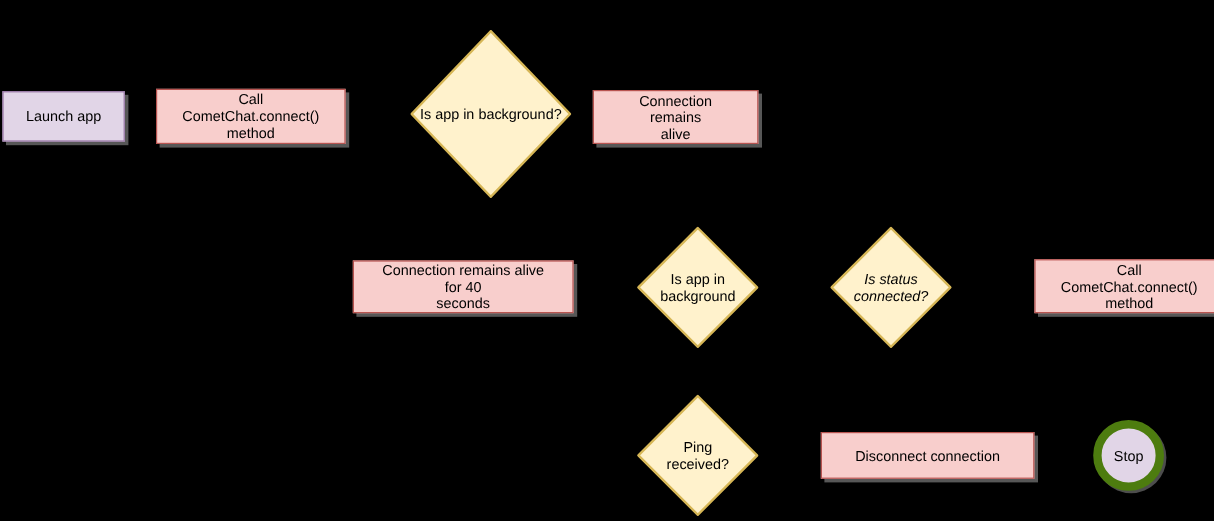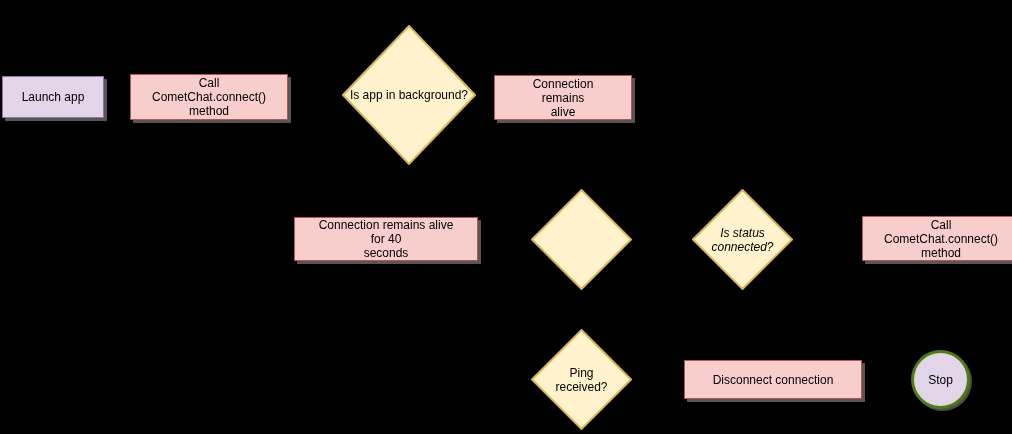--- a/index.html
+++ b/index.html
@@ -40,21 +40,21 @@
     box-shadow: 3px 3px 0 rgba(255,255,255,0.34);
   }
   
   .box-purple {
     background: #e1d5e7;
     border: 1px solid #9673a6;
     box-shadow: 3px 3px 0 rgba(255,255,255,0.34);
   }
   .circle-purple {
     background: #e1d5e7;
-    border: 3px solid #4d7c0f;
+    border: 7px solid #4d7c0f;
     border-radius: 50%;
     box-shadow: 2px 2px 0 rgba(255,255,255,0.30);
   }
   
   .diamond {
     background: transparent;
     border: none;
     box-shadow: none;
   }
   .diamond .dshape {
@@ -163,20 +163,22 @@
 
   <div class="node box-red" style="left:294px; top:217px; width:184px; height:44px;">
     <span class="lbl">Connection remains alive for 40
 seconds</span>
   </div>
 
   <div class="node diamond" style="left:531px; top:189px; width:101px; height:101px;">
     <svg class="dshape" viewBox="0 0 101 101" preserveAspectRatio="none">
       <polygon points="50.5,1 100,50.5 50.5,100 1,50.5" fill="#fff2cc" stroke="#d6b656" stroke-width="2"></polygon>
     </svg>
+    <span class="lbl">Is app in
+background</span>
   </div>
 
   <div class="node diamond" style="left:692px; top:189px; width:101px; height:101px;font-style:italic;">
     <svg class="dshape" viewBox="0 0 101 101" preserveAspectRatio="none">
       <polygon points="50.5,1 100,50.5 50.5,100 1,50.5" fill="#fff2cc" stroke="#d6b656" stroke-width="2"></polygon>
     </svg>
     <span class="lbl">Is status
 connected?</span>
   </div>
 

